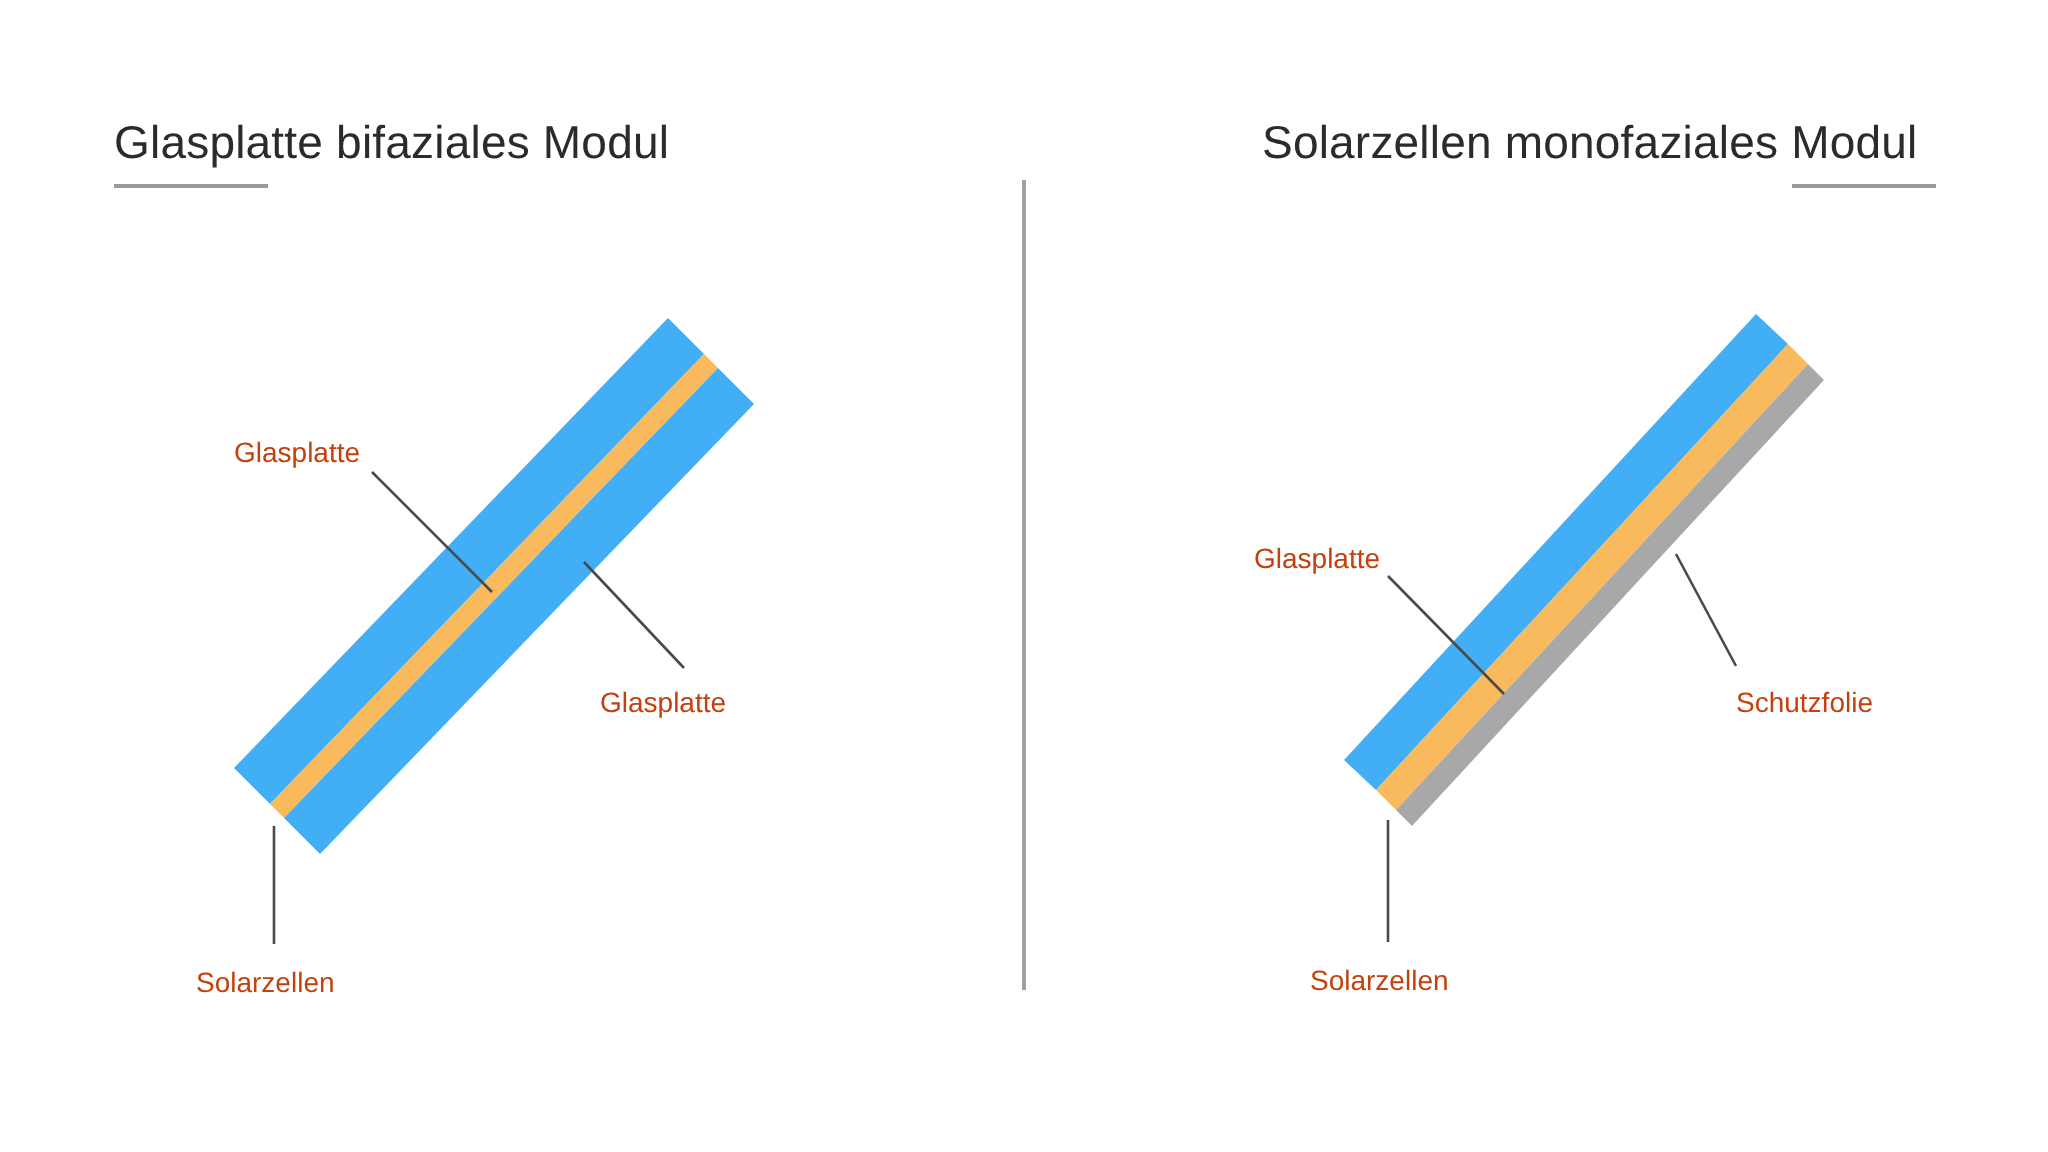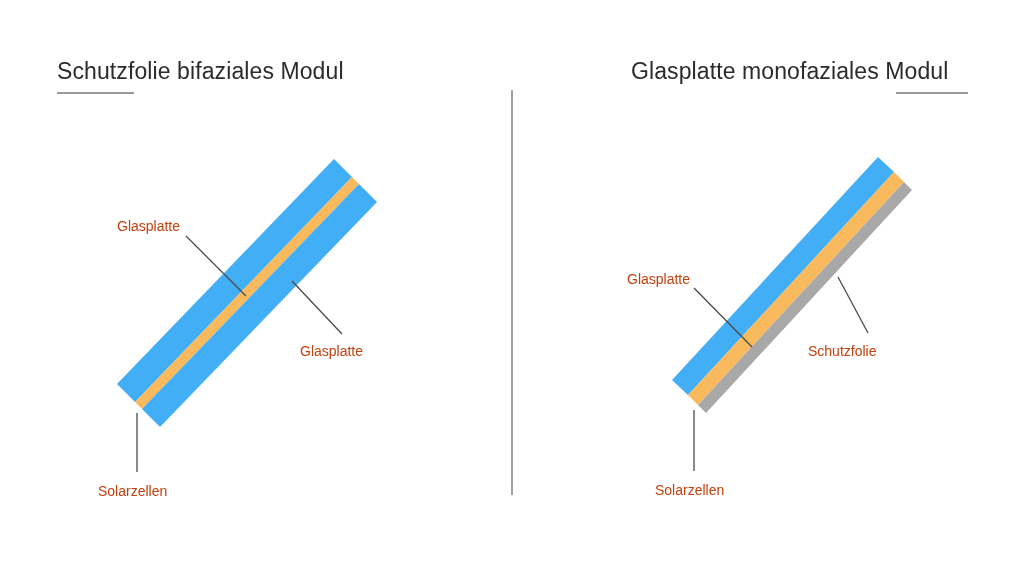--- a/index.html
+++ b/index.html
@@ -72,32 +72,32 @@
     width: 1024px;
     height: 576px;
     pointer-events: none;
   }
   
   #lbl-left-glass-top   { left: 117px; top: 218px; }
   #lbl-left-glass-bot   { left: 300px; top: 343px; }
   #lbl-left-cells       { left: 98px;  top: 483px; }
   
   #lbl-right-glass      { left: 627px; top: 271px; }
-  #lbl-right-foil       { left: 808px; top: 343px; }
+  #lbl-right-foil       { left: 868px; top: 343px; }
   #lbl-right-cells      { left: 655px; top: 482px; }
 </style>
 </head>
 <body>
 
 <div class="stage">
 
-  <div class="panel-title" id="title-left">Schutzfolie bifaziales Modul</div>
+  <div class="panel-title" id="title-left">Glasplatte bifaziales Modul</div>
   <div class="title-rule" id="rule-left"></div>
 
-  <div class="panel-title" id="title-right">Glasplatte monofaziales Modul</div>
+  <div class="panel-title" id="title-right">Solarzellen monofaziales Modul</div>
   <div class="title-rule" id="rule-right"></div>
 
   <div class="divider"></div>
 
   <svg class="diagram-svg" viewBox="0 0 1024 576">
 
     <g>
 
       <polygon points="117,384 334,159 352,177 135,402" fill="#42aef5"></polygon>
 

